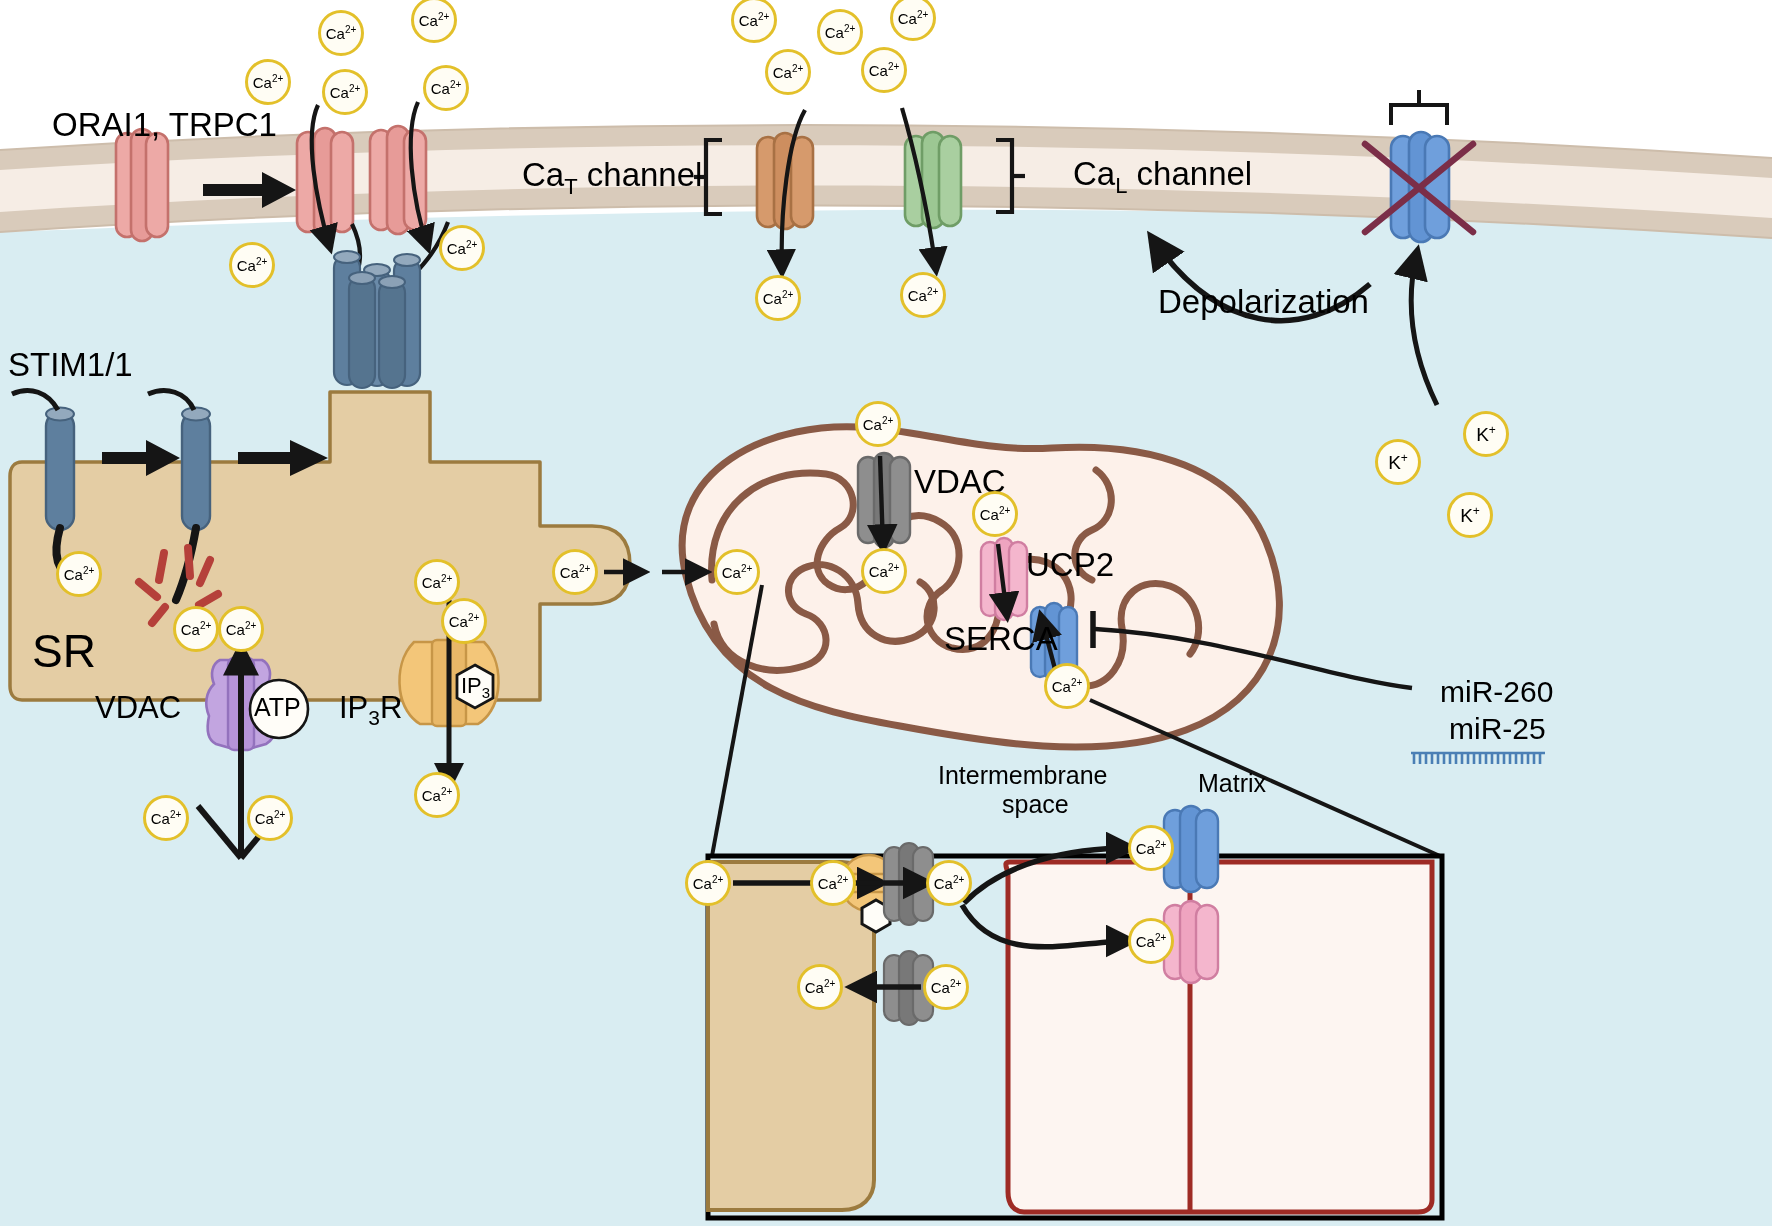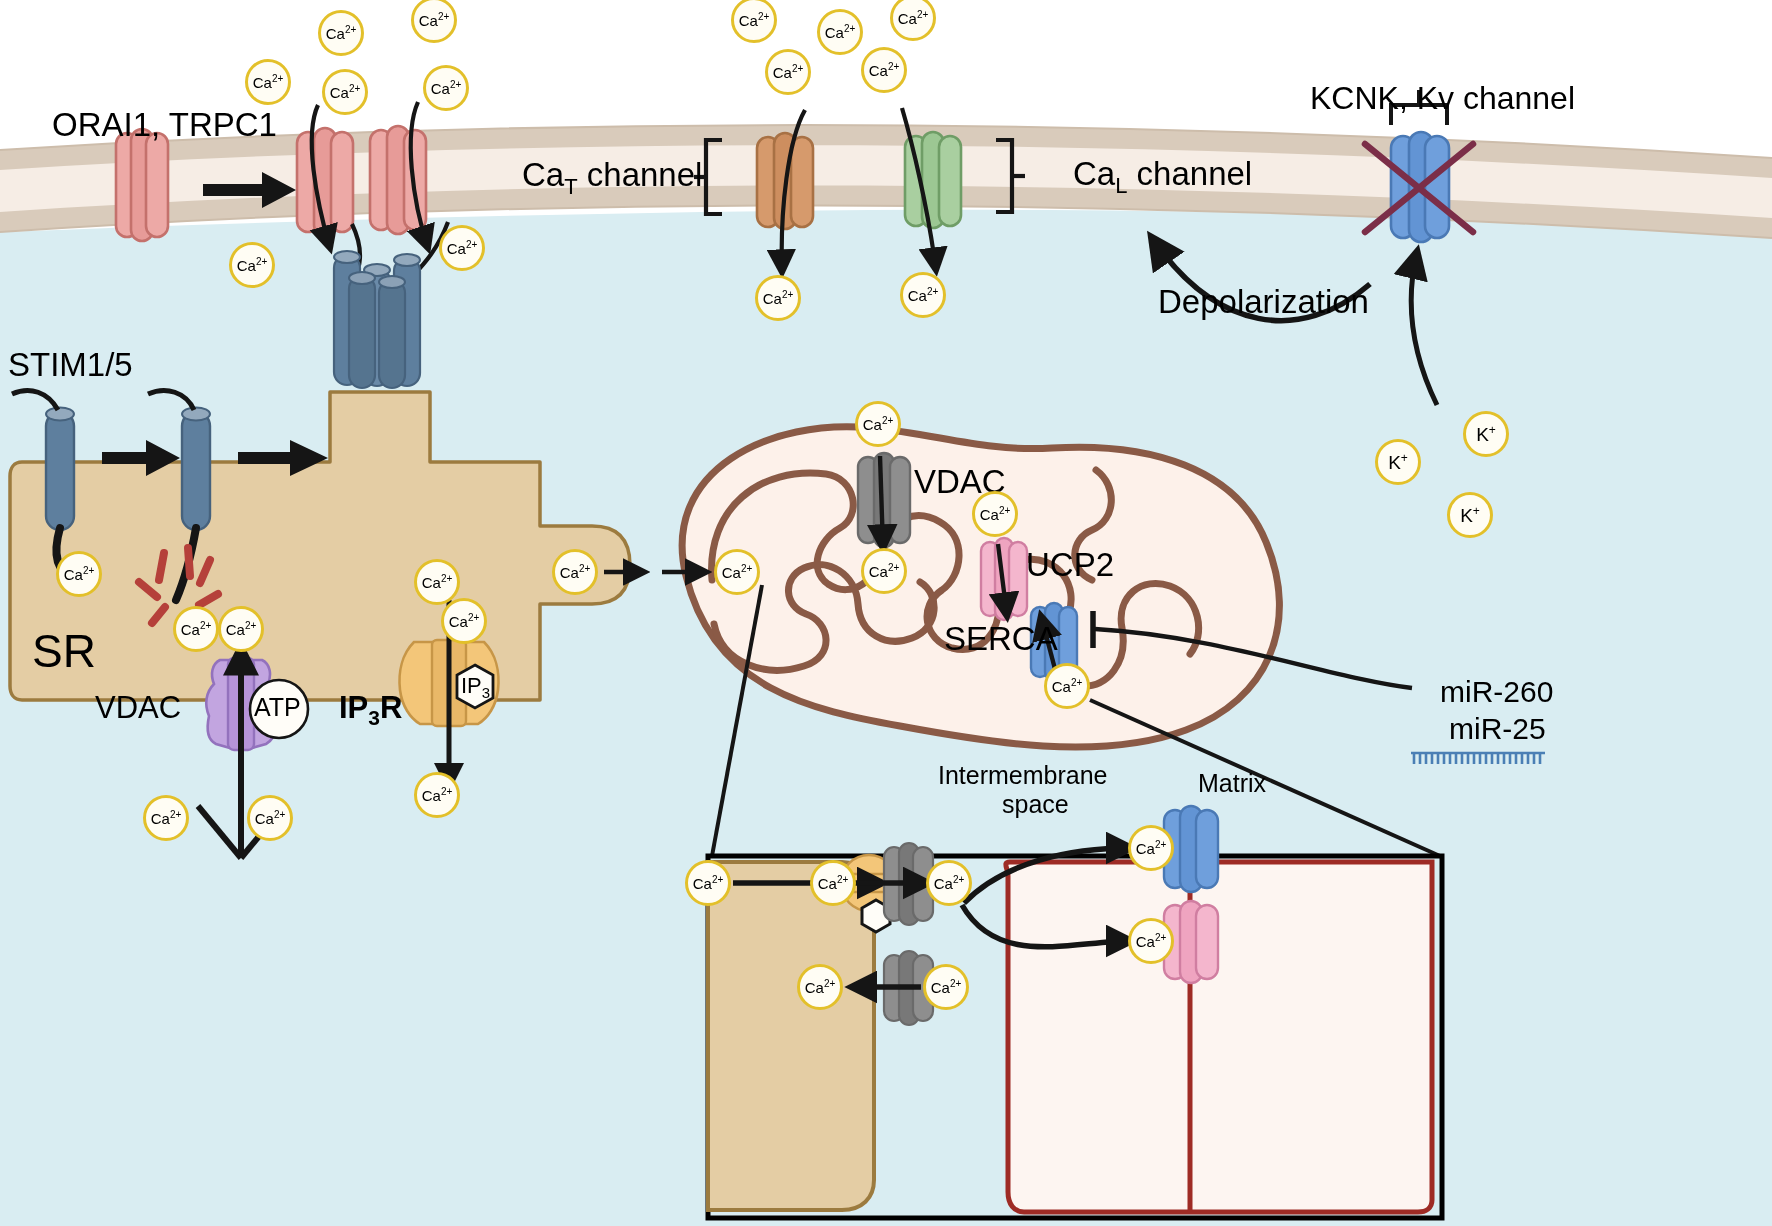--- a/index.html
+++ b/index.html
@@ -351,45 +351,44 @@
       <rect x="6" y="-36" width="22" height="74" rx="11" fill="#f4b6cd" stroke="#d07ea1" stroke-width="2.4"></rect>
     </g>
   </g>
   <g fill="none" stroke="#151515" stroke-width="5.5">
     <path d="M962,905 C998,968 1072,941 1131,941" marker-end="url(#arrHeadBig)"></path>
   </g>
 </svg>
 
 <div class="lbl" style="left:52px;top:108px;font-size:33px;">ORAI1, TRPC1</div>
 
-<div class="lbl" style="left:8px;top:348px;font-size:33px;">STIM1/5</div>
+<div class="lbl" style="left:8px;top:348px;font-size:33px;">STIM1/1</div>
 
 <div class="lbl" style="left:32px;top:627px;font-size:46px;">SR</div>
 
 <div class="lbl" style="left:95px;top:692px;font-size:31px;">VDAC</div>
 
 <div class="lbl" style="left:254px;top:694px;font-size:25px;">ATP</div>
 
-<div class="lbl" style="left:339px;top:692px;font-size:31px;font-weight:bold;">
+<div class="lbl" style="left:339px;top:692px;font-size:31px;">
   <span>IP</span><sub style="font-size:21px;">3</sub><span>R</span>
 </div>
 
 <div class="lbl" style="left:461px;top:674px;font-size:22px;">
   <span>IP</span><sub style="font-size:15px;">3</sub>
 </div>
 
 <div class="lbl" style="left:522px;top:158px;font-size:33px;">
   <span>Ca</span><sub style="font-size:22px;">T</sub><span> channel</span>
 </div>
 
 <div class="lbl" style="left:1073px;top:157px;font-size:33px;">
   <span>Ca</span><sub style="font-size:22px;">L</sub><span> channel</span>
 </div>
 
-<div class="lbl" style="left:1310px;top:82px;font-size:32px;">KCNK, Kv channel</div>
 
 <div class="lbl" style="left:1158px;top:285px;font-size:33px;">Depolarization</div>
 
 <div class="lbl" style="left:914px;top:465px;font-size:33px;">VDAC</div>
 
 <div class="lbl" style="left:1026px;top:548px;font-size:33px;">UCP2</div>
 
 <div class="lbl" style="left:944px;top:622px;font-size:33px;">SERCA</div>
 
 <div class="lbl" style="left:1440px;top:676px;font-size:30px;">miR-260</div>

